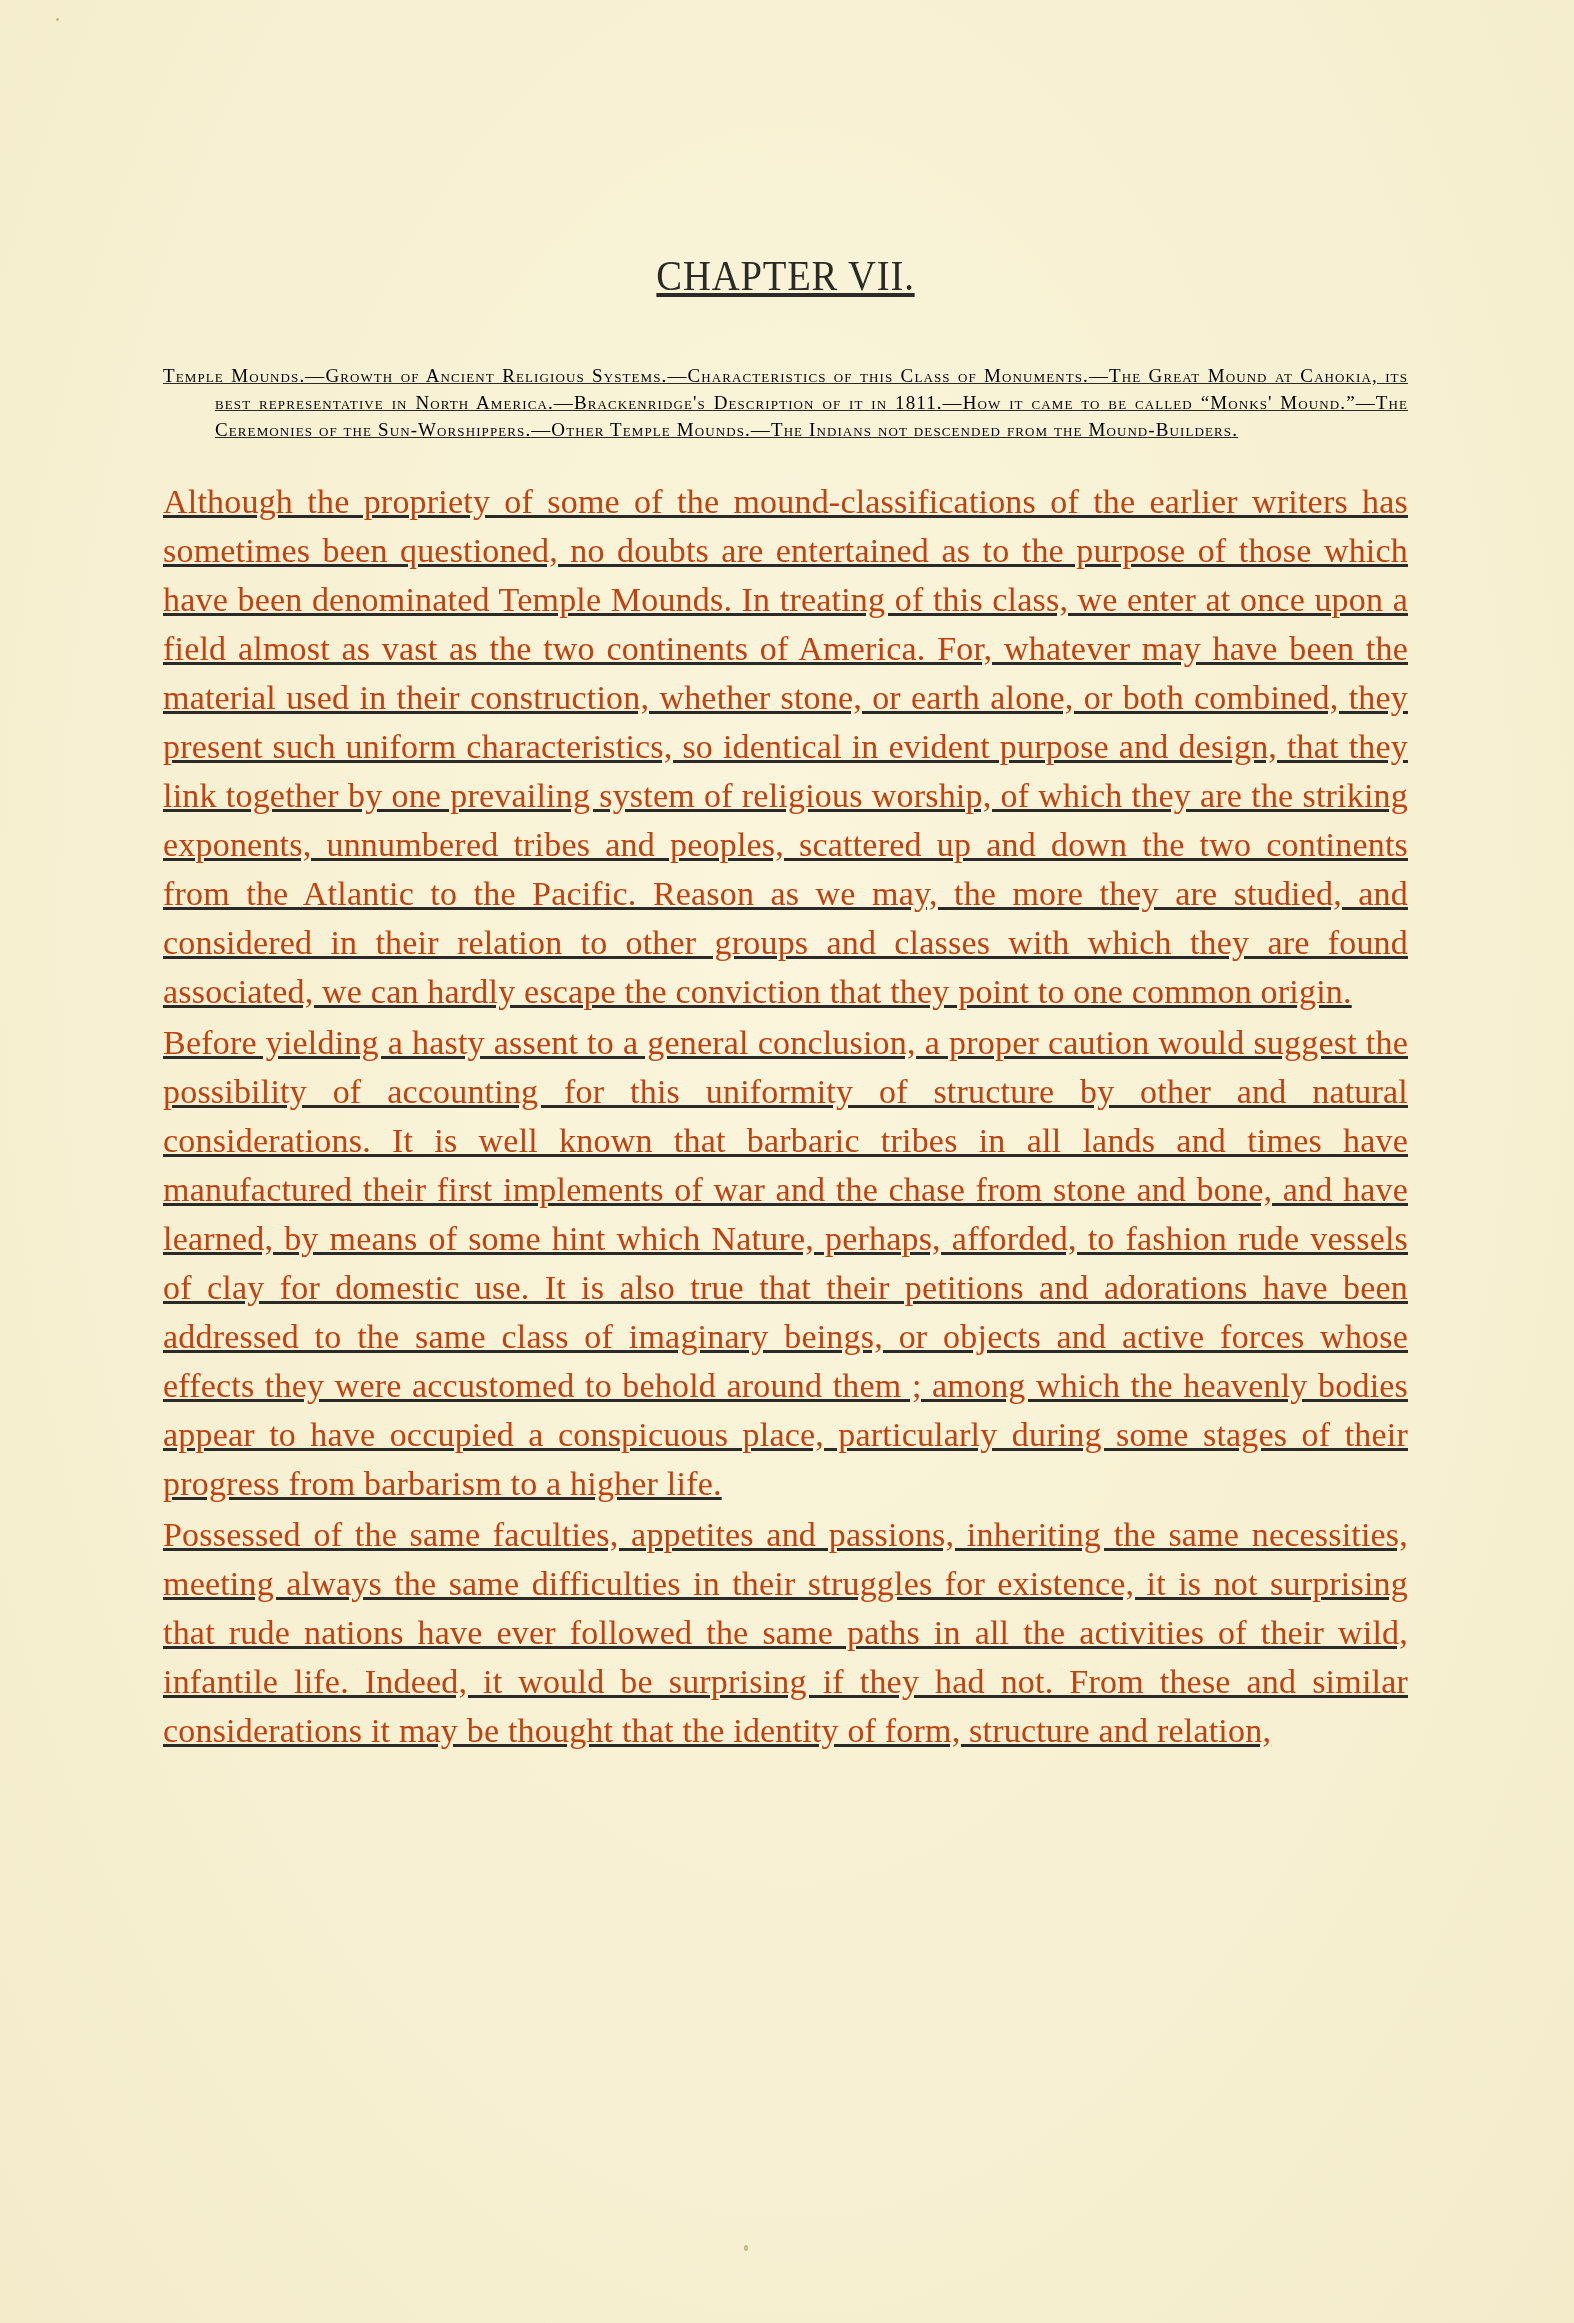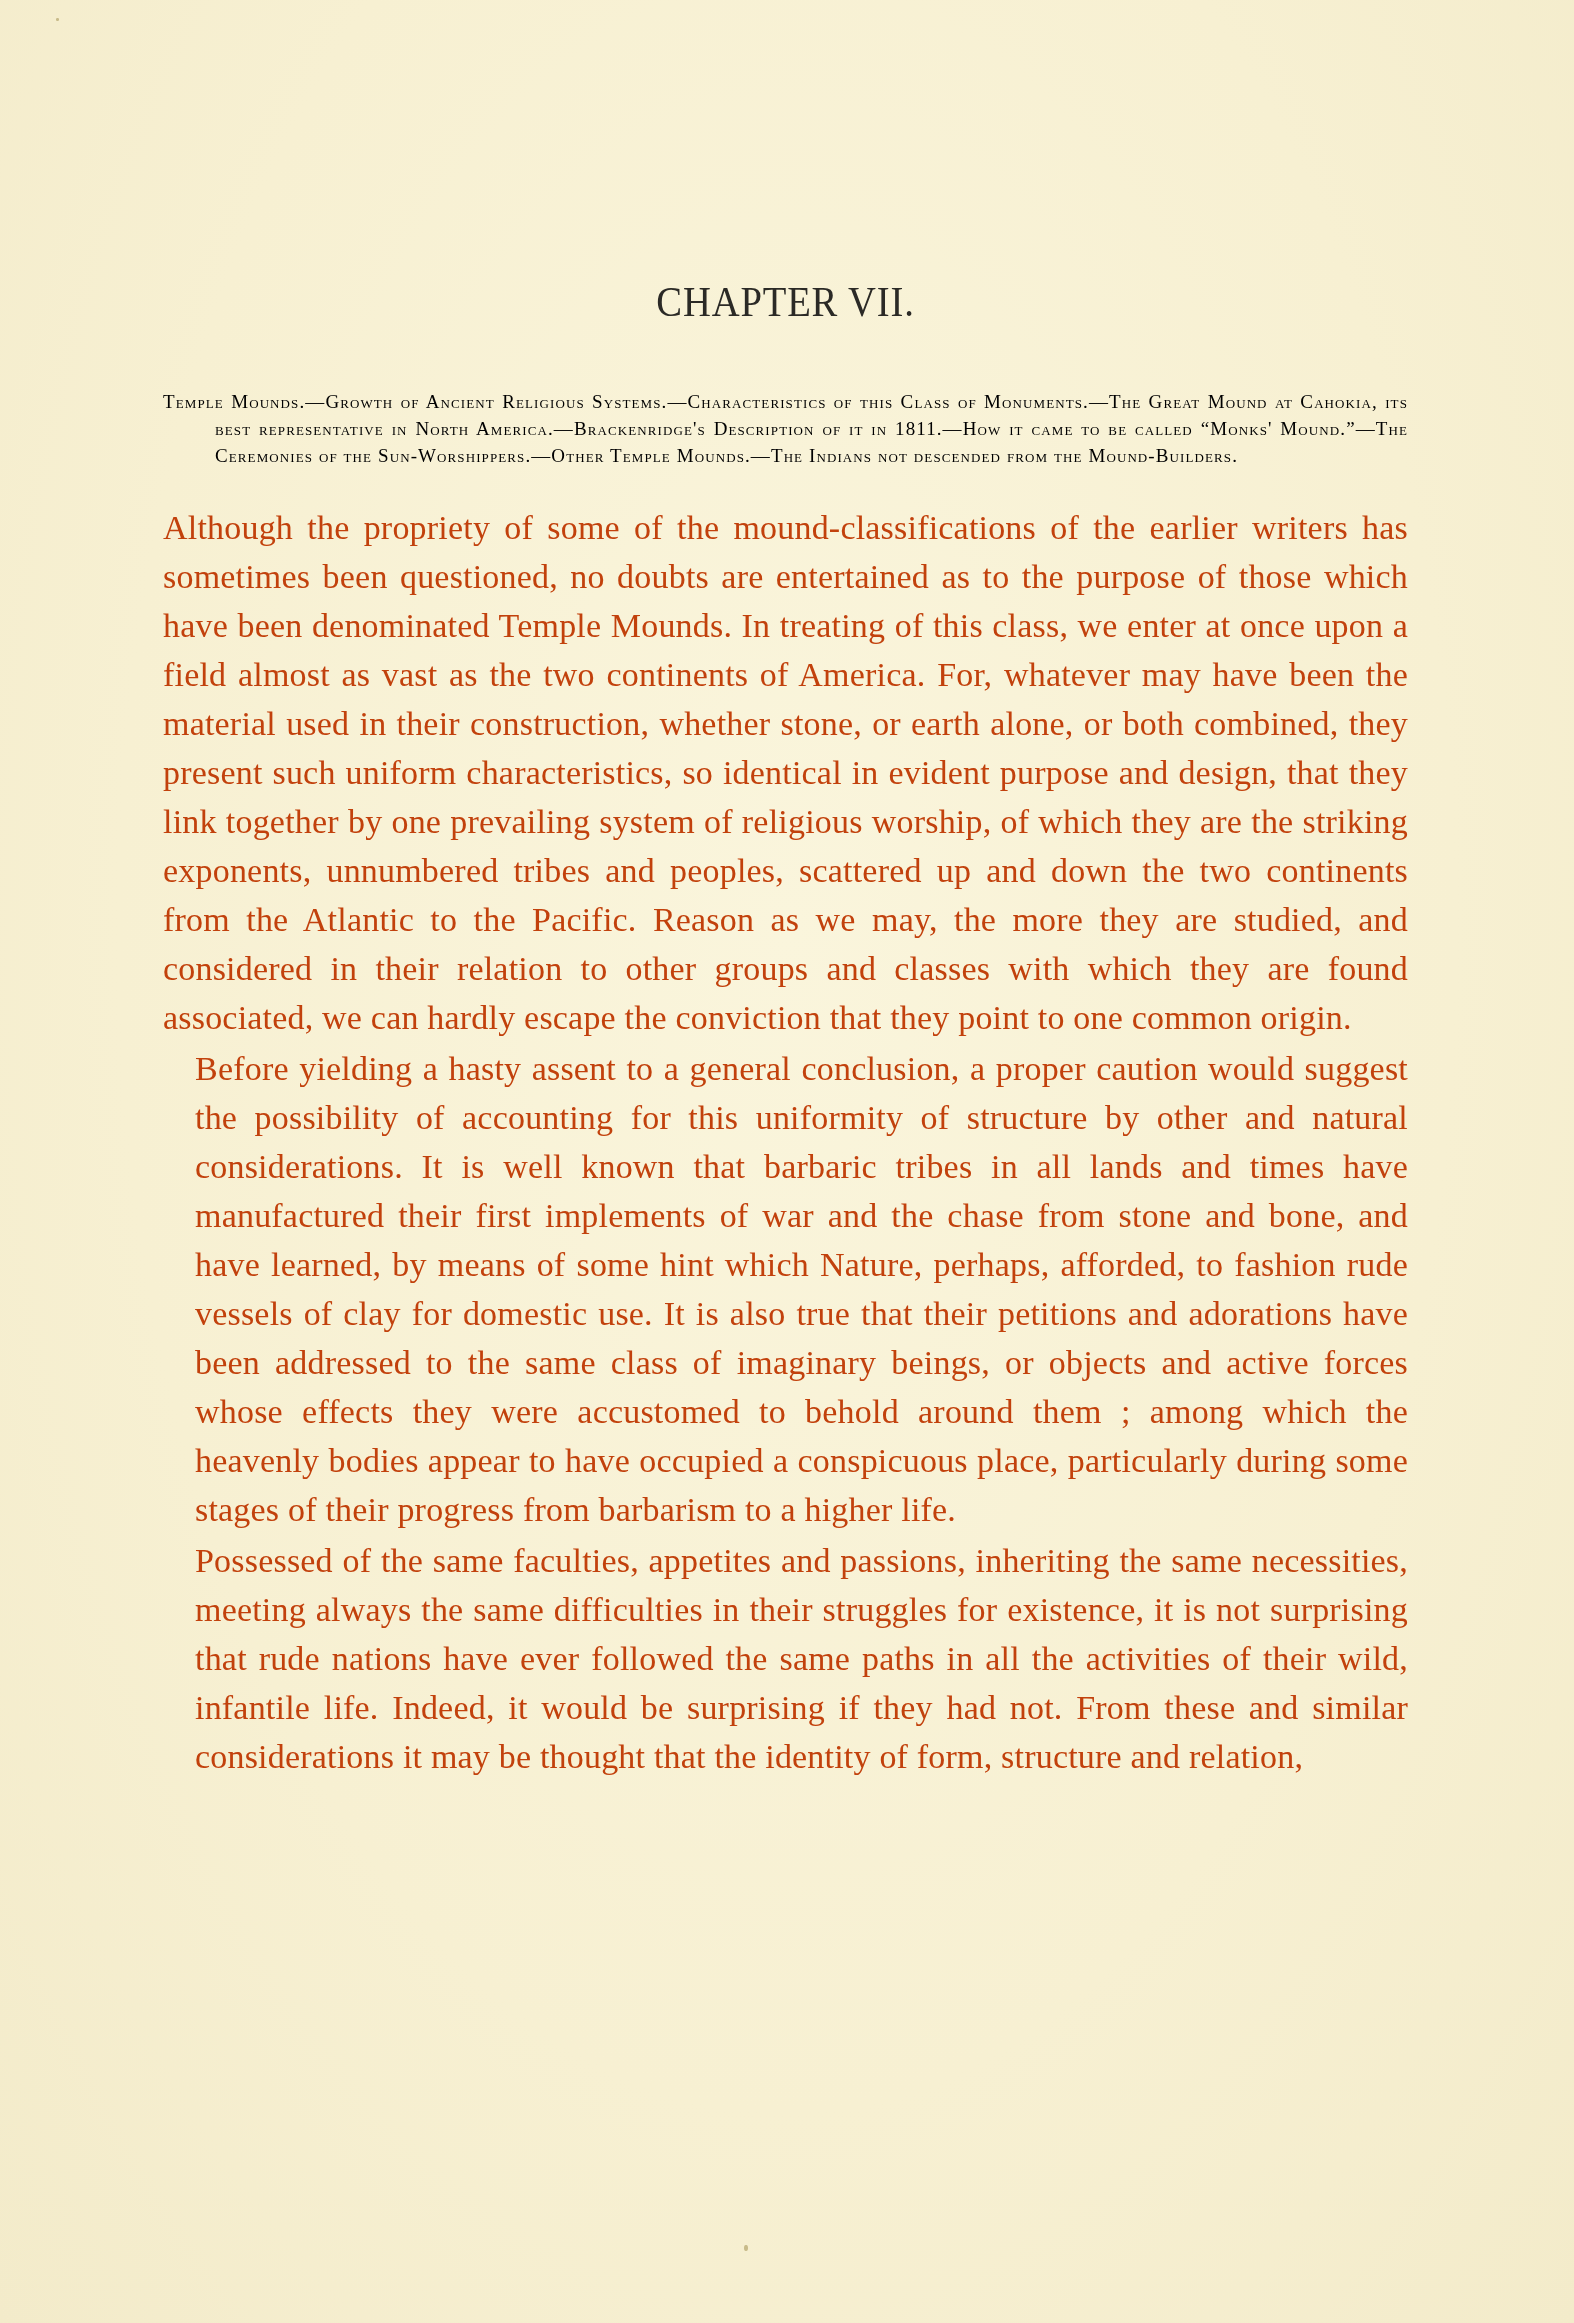--- a/index.html
+++ b/index.html
@@ -12,22 +12,23 @@
       background: #f8f2d6;
       background-image: radial-gradient(ellipse at 50% 40%, #faf5dc 0%, #f7f0d2 60%, #f3ebca 100%);
       color: #2b2a26;
       font-family: "Liberation Serif", "DejaVu Serif", serif;
       position: relative;
       overflow: hidden;
     }
     .page {
       position: absolute;
       left: 163px;
-      top: 280px;
+      top: 254px;
       width: 1245px;
+      text-decoration: underline;
     }
     .chapter-title {
       text-align: center;
       font-size: 42px;
       letter-spacing: 0.9px;
       font-weight: normal;
       margin: 0 0 63px 0;
       line-height: 45px;
       transform: scaleX(0.92);
     }
@@ -47,21 +48,20 @@
       font-size: 34px;
       line-height: 49px;
       text-align: justify;
       margin: 0;
       text-indent: 0;
       color: #c2410c;
       letter-spacing: 0.2px;
     }
     .body-text p + p {
       margin-top: 1.8px;
-      margin-left: 32px;
     }
     .speck {
       position: absolute;
       width: 3.6px;
       height: 6.3px;
       border-radius: 50%;
       background: #c8bb8a;
     }
   </style>
 </head>

